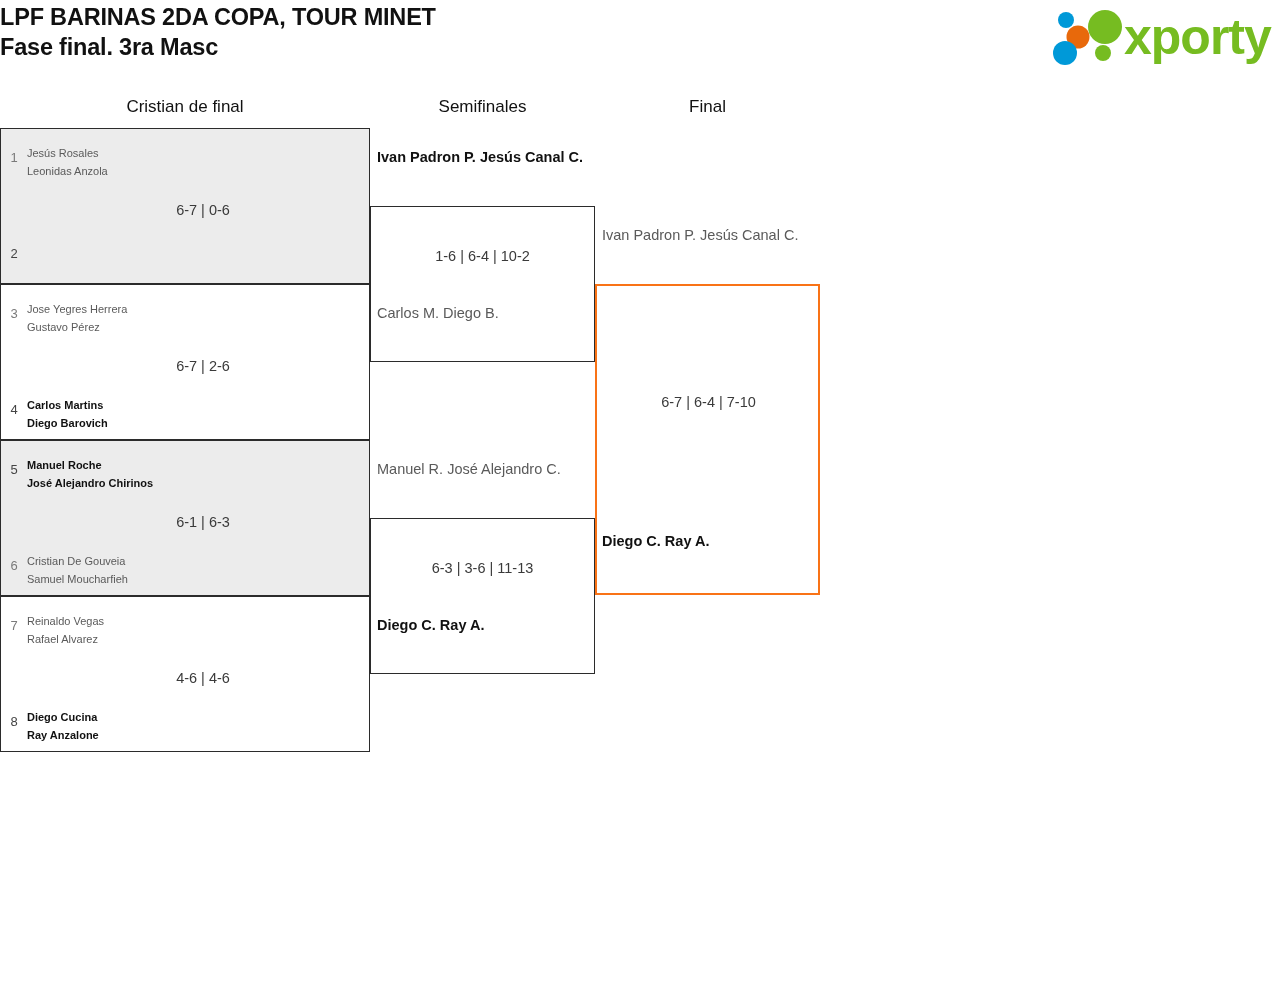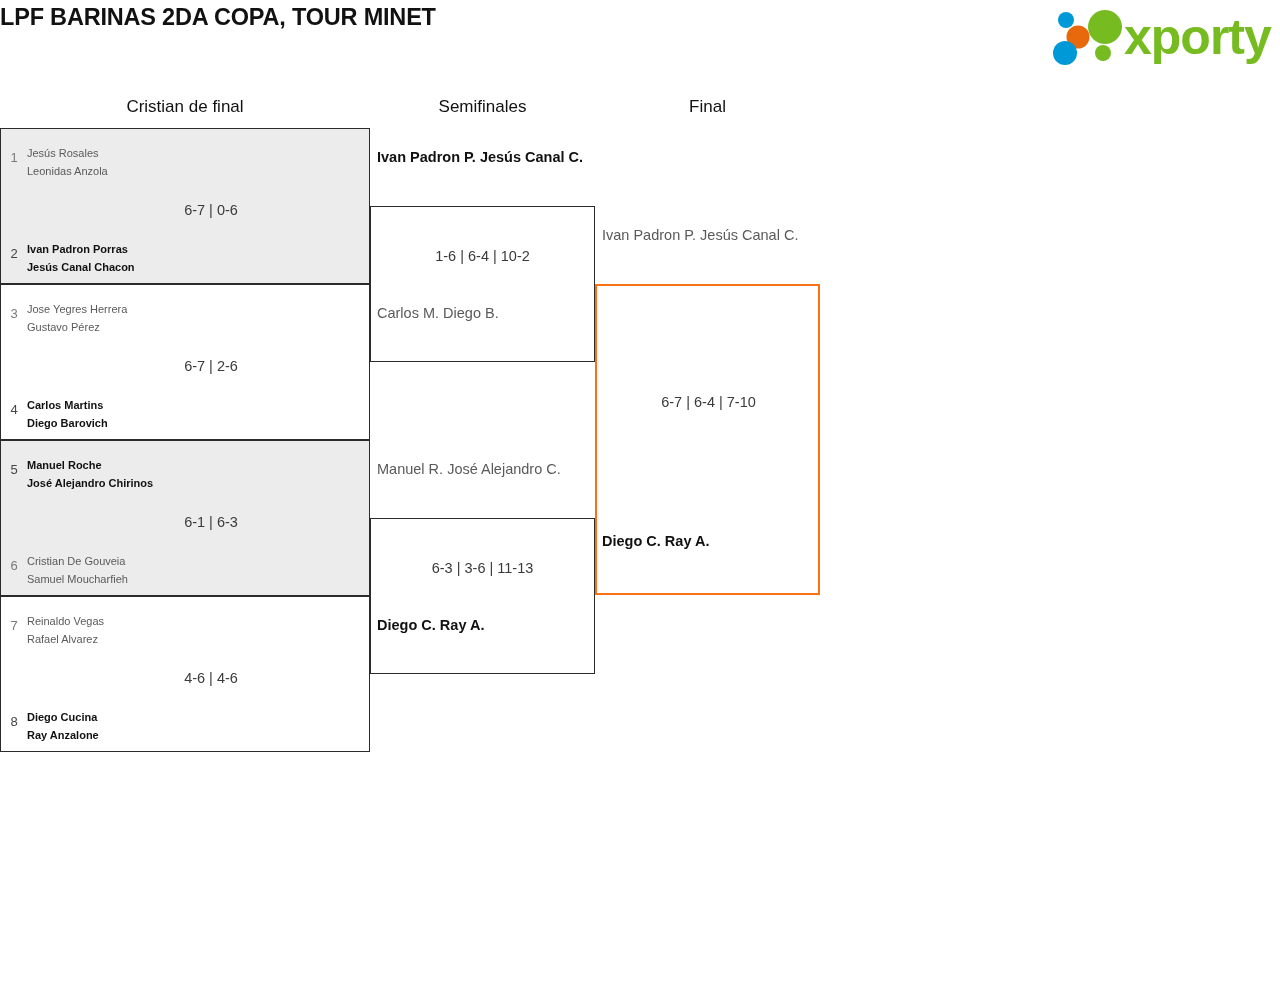--- a/index.html
+++ b/index.html
@@ -98,21 +98,21 @@
   }
   .players .pname { display: block; }
 
   .winner .players { color: #111111; font-weight: bold; }
   .winner .seed    { color: #444444; }
   .loser  .players { color: #5a5a5a; font-weight: normal; }
   .loser  .seed    { color: #7a7a7a; }
 
   .score {
     position: absolute;
-    left: 8px;
+    left: 0;
     width: 404px;
     text-align: center;
     font-size: 14.5px;
     line-height: 18px;
     color: #3a3a3a;
   }
   .r1 .score { top: 72px; }
 
   
   .r2box {
@@ -172,20 +172,21 @@
   .r3-names.winner { color: #111111; font-weight: bold; }
   .r3-names.loser  { color: #5a5a5a; font-weight: normal; }
 </style>
 </head>
 <body>
 
 <div id="header">
 
   <div id="title-block">
     <div class="title-line">LPF BARINAS 2DA COPA, TOUR MINET</div>
+    <div class="title-line">Fase final. 3ra Masc</div>
   </div>
 
   <div id="logo">
     <svg width="228" height="64" viewBox="0 0 228 64" xmlns="http://www.w3.org/2000/svg">
       <circle cx="18" cy="16" r="8" fill="#0099d8"></circle>
       <circle cx="30" cy="33" r="11.5" fill="#e8690b"></circle>
       <circle cx="17" cy="49" r="12" fill="#0099d8"></circle>
       <circle cx="57" cy="23" r="17" fill="#76bc21"></circle>
       <circle cx="55" cy="49" r="8" fill="#76bc21"></circle>
       <text x="76" y="50" font-family="Liberation Sans, sans-serif" font-size="50" font-weight="bold" fill="#76bc21" letter-spacing="-1">xporty</text>
@@ -201,24 +202,20 @@
   <div class="seedwrap top loser">
     <div class="seed">1</div>
     <div class="players">
       <span class="pname">Jesús Rosales</span>
       <span class="pname">Leonidas Anzola</span>
     </div>
   </div>
   <div class="score">6-7 | 0-6</div>
   <div class="seedwrap bottom winner">
     <div class="seed">2</div>
-    <div class="players">
-      <span class="pname">Ivan Padron Porras</span>
-      <span class="pname">Jesús Canal Chacon</span>
-    </div>
   </div>
 </div>
 
 <div class="match r1 plain" style="top:284px">
   <div class="seedwrap top loser">
     <div class="seed">3</div>
     <div class="players">
       <span class="pname">Jose Yegres Herrera</span>
       <span class="pname">Gustavo Pérez</span>
     </div>

